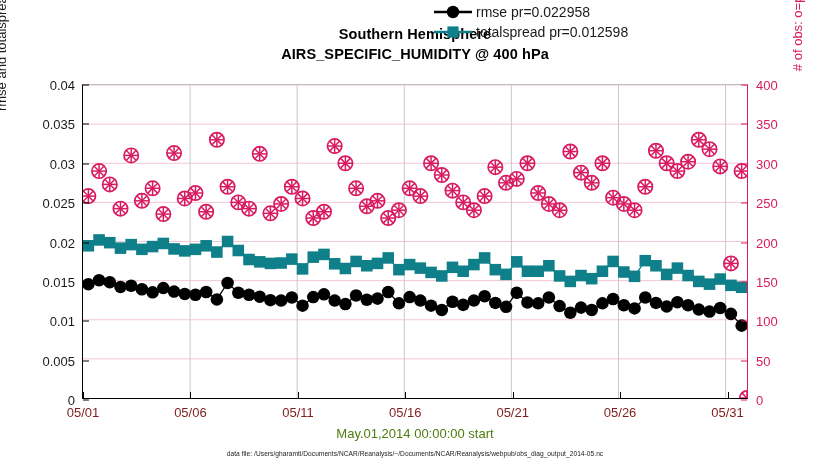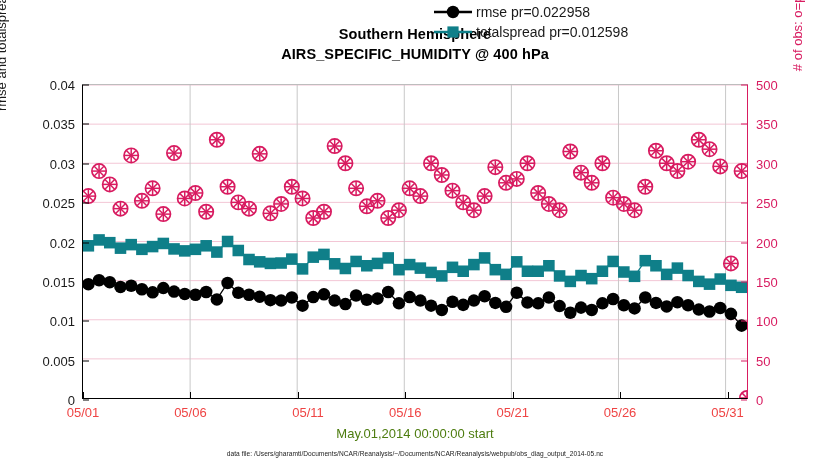--- a/index.html
+++ b/index.html
@@ -119,21 +119,21 @@
     transform: translateY(-50%);
   }
 
   
   .xtick-label {
     position: absolute;
     top: 100%;
     margin-top: 7px;
     transform: translateX(-50%);
     font-size: 13px;
-    color: #ef4444;
+    color: #7f1d1d;
     white-space: nowrap;
   }
   .xtick-mark {
     position: absolute;
     bottom: 0;
     height: 6px;
     width: 0;
     border-left: 1.4px solid #000;
   }
   .xlabel {
@@ -684,27 +684,27 @@
       <div class="ytick-right" style="top: 196.875px;">150</div>
       <div class="ytick-right-mark" style="top: 196.875px;"></div>
       <div class="ytick-right" style="top: 157.5px;">200</div>
       <div class="ytick-right-mark" style="top: 157.5px;"></div>
       <div class="ytick-right" style="top: 118.125px;">250</div>
       <div class="ytick-right-mark" style="top: 118.125px;"></div>
       <div class="ytick-right" style="top: 78.75px;">300</div>
       <div class="ytick-right-mark" style="top: 78.75px;"></div>
       <div class="ytick-right" style="top: 39.375px;">350</div>
       <div class="ytick-right-mark" style="top: 39.375px;"></div>
-      <div class="ytick-right" style="top: 0px;">500</div>
+      <div class="ytick-right" style="top: 0px;">400</div>
       <div class="ytick-right-mark" style="top: 0px;"></div>
       <div class="xtick-label" style="left: 0px;">05/01</div>
       <div class="xtick-mark" style="left: 0px;"></div>
       <div class="xtick-label" style="left: 107.419px;">05/06</div>
       <div class="xtick-mark" style="left: 107.419px;"></div>
-      <div class="xtick-label" style="left: 225px;">05/11</div>
+      <div class="xtick-label" style="left: 215px;">05/11</div>
       <div class="xtick-mark" style="left: 214.839px;"></div>
       <div class="xtick-label" style="left: 322.258px;">05/16</div>
       <div class="xtick-mark" style="left: 322.258px;"></div>
       <div class="xtick-label" style="left: 429.677px;">05/21</div>
       <div class="xtick-mark" style="left: 429.677px;"></div>
       <div class="xtick-label" style="left: 537.097px;">05/26</div>
       <div class="xtick-mark" style="left: 537.097px;"></div>
       <div class="xtick-label" style="left: 644.516px;">05/31</div>
       <div class="xtick-mark" style="left: 644.516px;"></div>
     </div>

